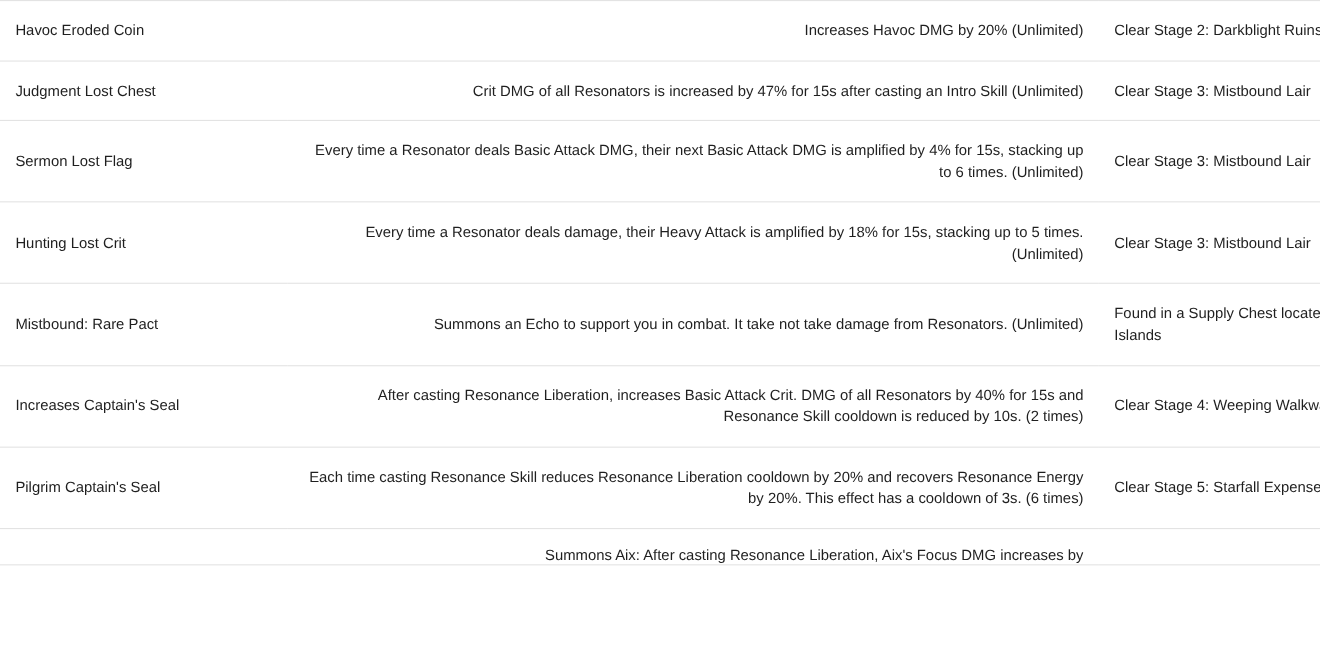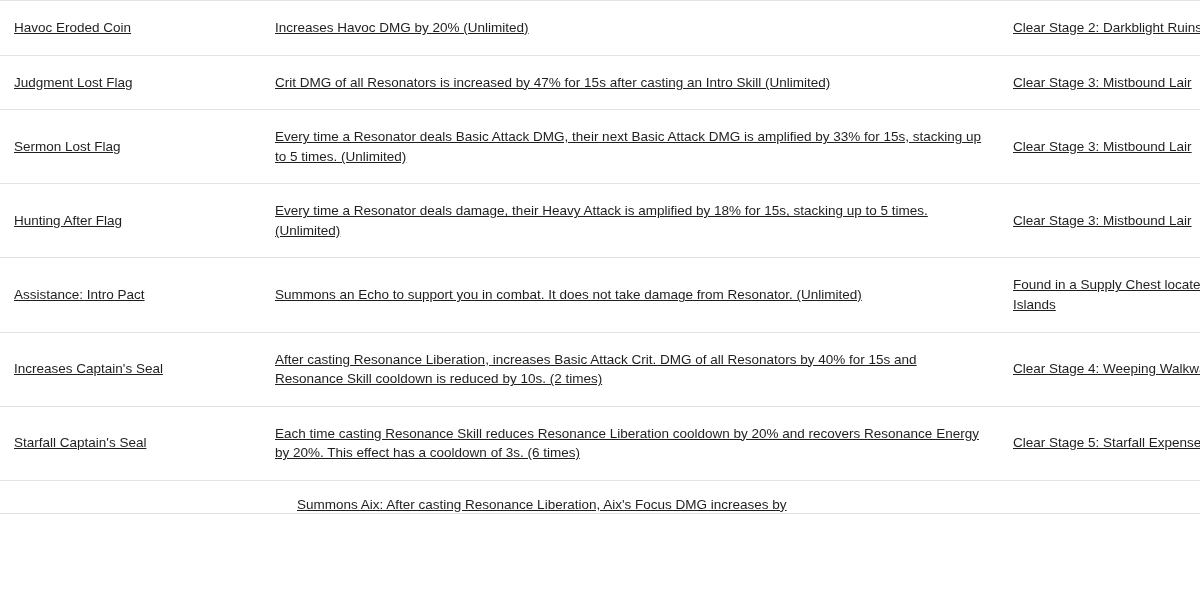--- a/index.html
+++ b/index.html
@@ -27,33 +27,33 @@
   table.items tr {
     border-bottom: 1px solid #e3e3e3;
   }
   table.items td {
     vertical-align: middle;
     padding: 17px 14px 17px 14px;
     font-size: 13.5px;
     line-height: 1.45;
     color: #1f1f1f;
     border: none;
-    text-decoration: underline;
   }
   td.col-name {
     width: 233px;
     padding-left: 14px;
     padding-right: 10px;
   }
   td.col-effect {
     width: 710px;
     padding-left: 18px;
     padding-right: 24px;
     border-left: 1px solid #e3e3e3;
     border-right: 1px solid #e3e3e3;
+    text-align: right;
   }
   td.col-source {
     width: 257px;
     padding-left: 14px;
     padding-right: 12px;
   }
   tr.partial-top td {
     padding-top: 0;
     padding-bottom: 0;
     height: 14px;
@@ -84,46 +84,46 @@
         <td class="col-name"></td>
         <td class="col-effect"></td>
         <td class="col-source"></td>
       </tr>
       <tr>
         <td class="col-name">Havoc Eroded Coin</td>
         <td class="col-effect">Increases Havoc DMG by 20% (Unlimited)</td>
         <td class="col-source">Clear Stage 2: Darkblight Ruins</td>
       </tr>
       <tr>
-        <td class="col-name">Judgment Lost Flag</td>
+        <td class="col-name">Judgment Lost Chest</td>
         <td class="col-effect">Crit DMG of all Resonators is increased by 47% for 15s after casting an Intro Skill (Unlimited)</td>
         <td class="col-source">Clear Stage 3: Mistbound Lair</td>
       </tr>
       <tr>
         <td class="col-name">Sermon Lost Flag</td>
-        <td class="col-effect">Every time a Resonator deals Basic Attack DMG, their next Basic Attack DMG is amplified by 33% for 15s, stacking up to 5 times. (Unlimited)</td>
+        <td class="col-effect">Every time a Resonator deals Basic Attack DMG, their next Basic Attack DMG is amplified by 4% for 15s, stacking up to 6 times. (Unlimited)</td>
         <td class="col-source">Clear Stage 3: Mistbound Lair</td>
       </tr>
       <tr>
-        <td class="col-name">Hunting After Flag</td>
+        <td class="col-name">Hunting Lost Crit</td>
         <td class="col-effect">Every time a Resonator deals damage, their Heavy Attack is amplified by 18% for 15s, stacking up to 5 times. (Unlimited)</td>
         <td class="col-source">Clear Stage 3: Mistbound Lair</td>
       </tr>
       <tr>
-        <td class="col-name">Assistance: Intro Pact</td>
-        <td class="col-effect">Summons an Echo to support you in combat. It does not take damage from Resonator. (Unlimited)</td>
+        <td class="col-name">Mistbound: Rare Pact</td>
+        <td class="col-effect">Summons an Echo to support you in combat. It take not take damage from Resonators. (Unlimited)</td>
         <td class="col-source">Found in a Supply Chest located in Riccioli Islands</td>
       </tr>
       <tr>
         <td class="col-name">Increases Captain's Seal</td>
         <td class="col-effect">After casting Resonance Liberation, increases Basic Attack Crit. DMG of all Resonators by 40% for 15s and Resonance Skill cooldown is reduced by 10s. (2 times)</td>
         <td class="col-source">Clear Stage 4: Weeping Walkway</td>
       </tr>
       <tr>
-        <td class="col-name">Starfall Captain's Seal</td>
+        <td class="col-name">Pilgrim Captain's Seal</td>
         <td class="col-effect">Each time casting Resonance Skill reduces Resonance Liberation cooldown by 20% and recovers Resonance Energy by 20%. This effect has a cooldown of 3s. (6 times)</td>
         <td class="col-source">Clear Stage 5: Starfall Expense</td>
       </tr>
       <tr class="partial-bottom">
         <td class="col-name">
             <span class="clip"></span>
           </td>
         <td class="col-effect">
             <span class="clip">Summons Aix: After casting Resonance Liberation, Aix's Focus DMG increases by</span>
           </td>

